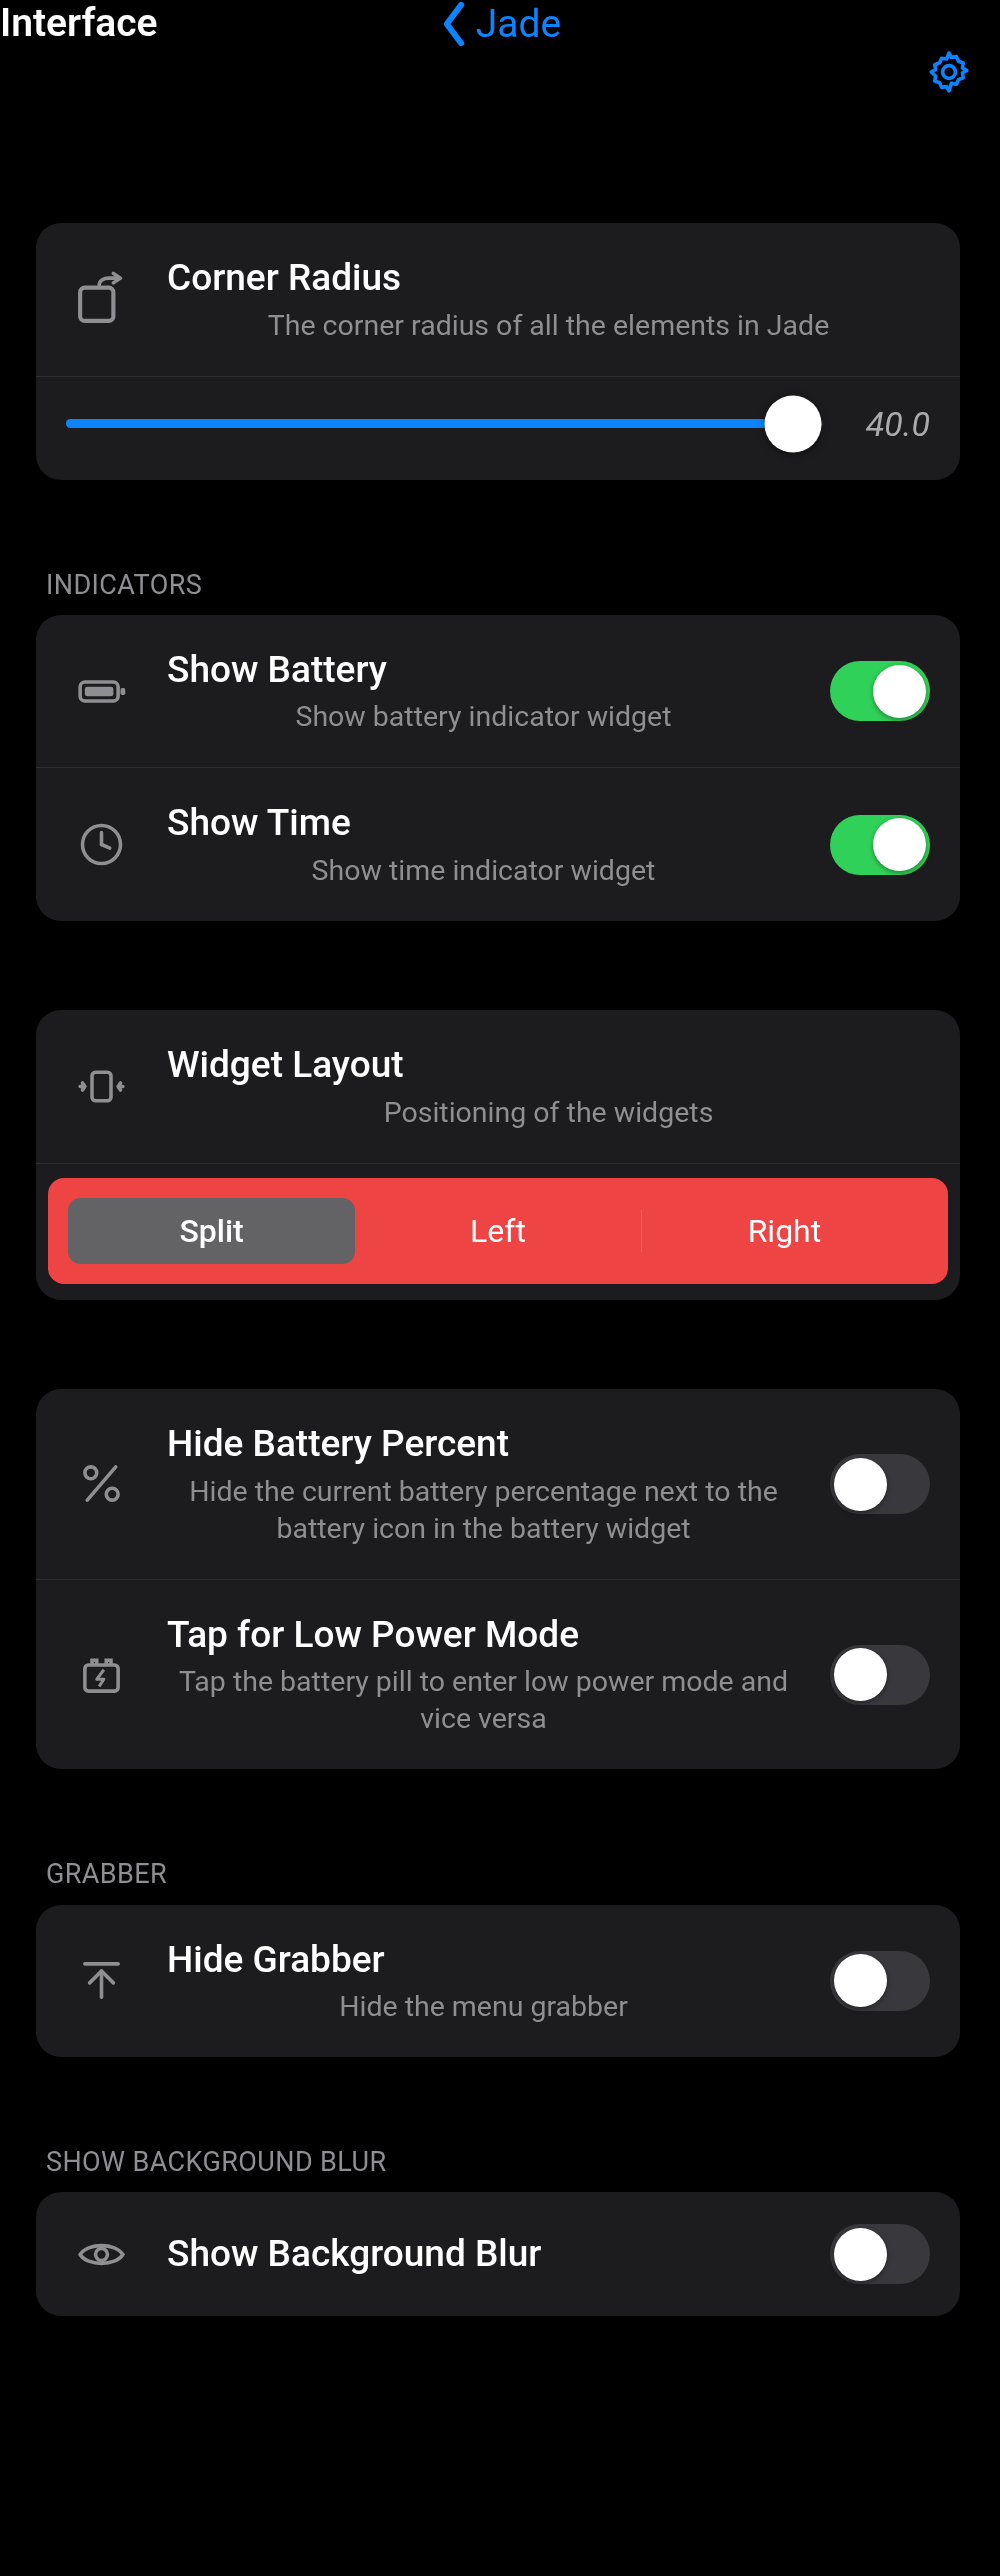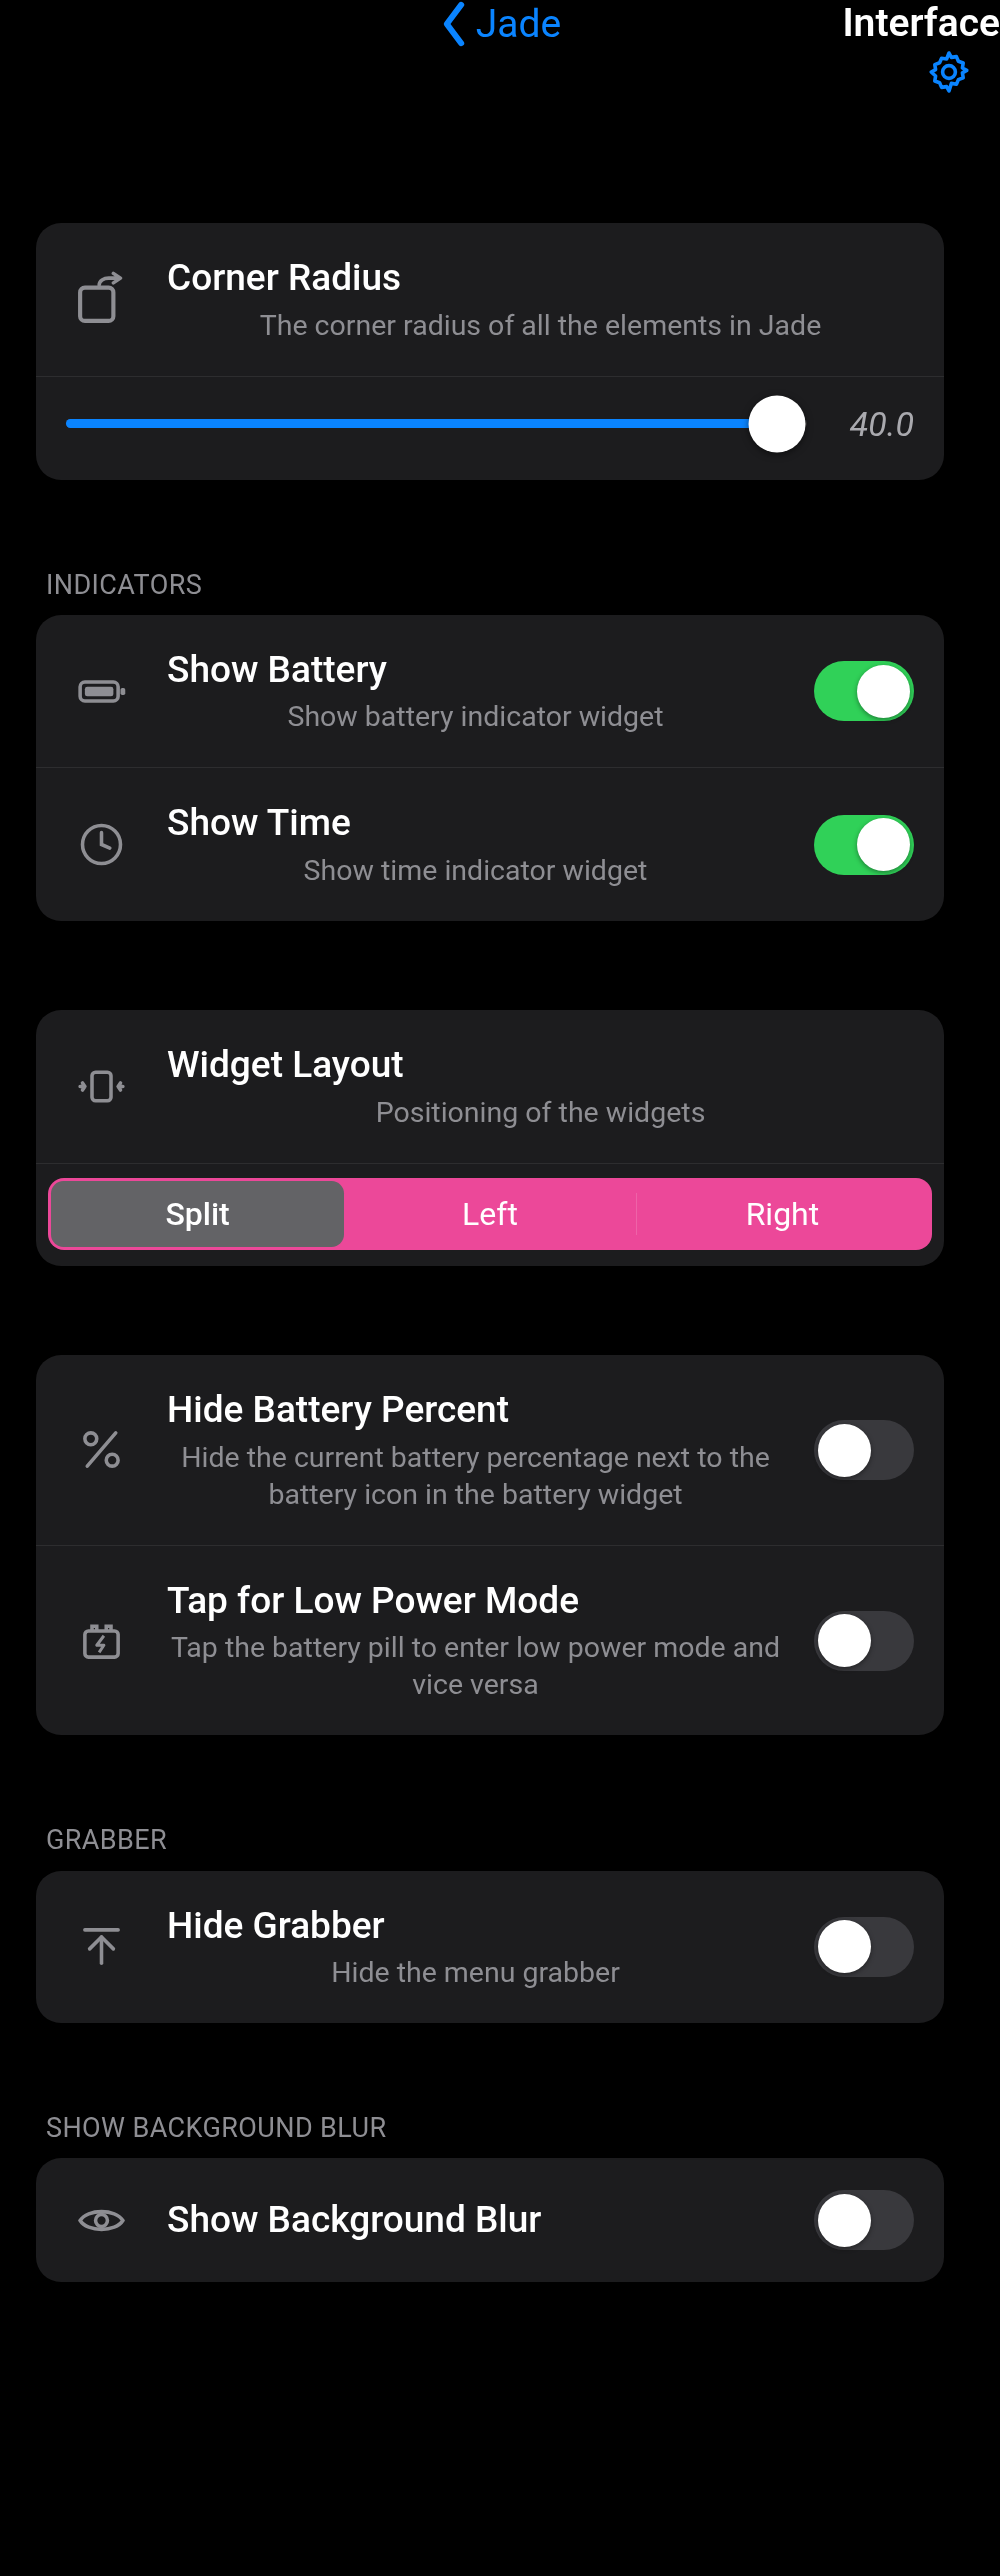--- a/index.html
+++ b/index.html
@@ -26,21 +26,21 @@
     display: flex;
     align-items: center;
     color: #0a84ff;
     font-size: 39px;
     gap: 7.1px;
   }
   .nav-back svg { width: 30px; height: 48px; }
   .nav-title {
     position: absolute;
     left: 0; right: 0;
-    text-align: right;
+    text-align: left;
     font-size: 39px;
     font-weight: 600;
     pointer-events: none;
   }
   .nav-gear {
     margin-left: auto;
     color: #0a84ff;
   }
   .nav-gear svg { width: 48px; height: 48px; }
 
@@ -48,21 +48,21 @@
   .group-header {
     color: #8e8e93;
     font-size: 27px;
     letter-spacing: 0.4px;
     padding: 0 46px 14.2px 46px;
     text-transform: uppercase;
   }
   .card {
     background: #1c1c1e;
     border-radius: 25px;
-    margin: 0 56px 89px 36px;
+    margin: 0 40px 89px 36px;
     overflow: hidden;
   }
 
   .row {
     display: flex;
     align-items: center;
     padding: 32px 30px;
     gap: 30px;
   }
   .row + .row { border-top: 0.9px solid rgba(255,255,255,0.08); }
@@ -154,23 +154,23 @@
   .toggle.off { background: #39393d; }
   .toggle.off .knob { left: 3.6px; }
 
   
   .segmented-block {
     padding: 0 12.4px 16px 12.4px;
     border-top: 0.9px solid rgba(255,255,255,0.08);
   }
   .segmented {
     display: flex;
-    background: #ec4899;
+    background: #ef4444;
     border-radius: 16px;
-    padding: 3px;
+    padding: 20px;
     margin-top: 14.2px;
   }
   .segment {
     flex: 1;
     text-align: center;
     padding: 14.2px 0;
     font-size: 32px;
     color: #fff;
     border-radius: 12.4px;
     position: relative;

